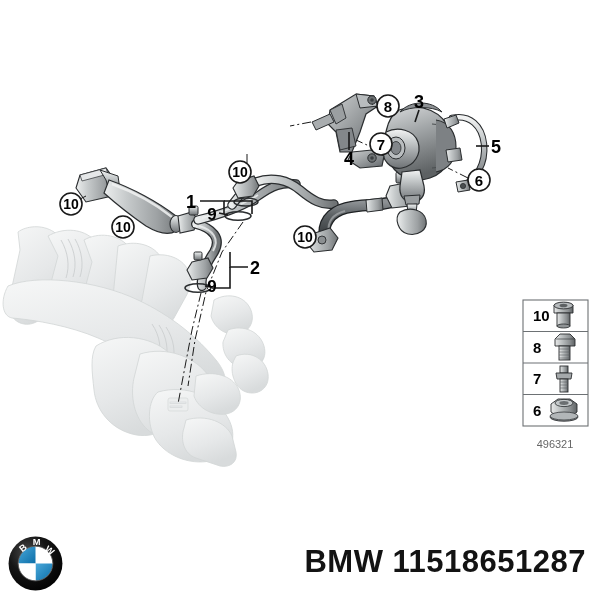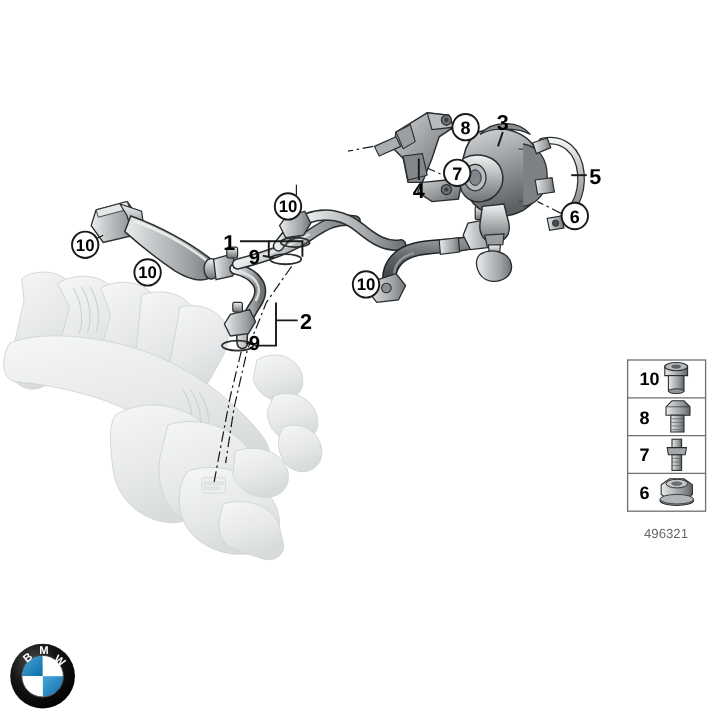--- a/index.html
+++ b/index.html
@@ -386,14 +386,15 @@
       <rect x="19" y="50" width="31" height="31" fill="#ffffff"></rect>
     </g>
     <circle cx="50" cy="50" r="31.5" fill="none" stroke="#222" stroke-width="1.2"></circle>
     <g fill="#ffffff" font-family="'Liberation Sans', sans-serif" font-weight="bold" font-size="17">
       <text x="26" y="30" transform="rotate(-38 26 30)">B</text>
       <text x="45" y="17">M</text>
       <text x="66" y="26" transform="rotate(38 66 26)">W</text>
     </g>
   </svg>
 
+  <div id="footer-title">BMW 11518651287</div>
 
 </div>
 
 </body></html>

